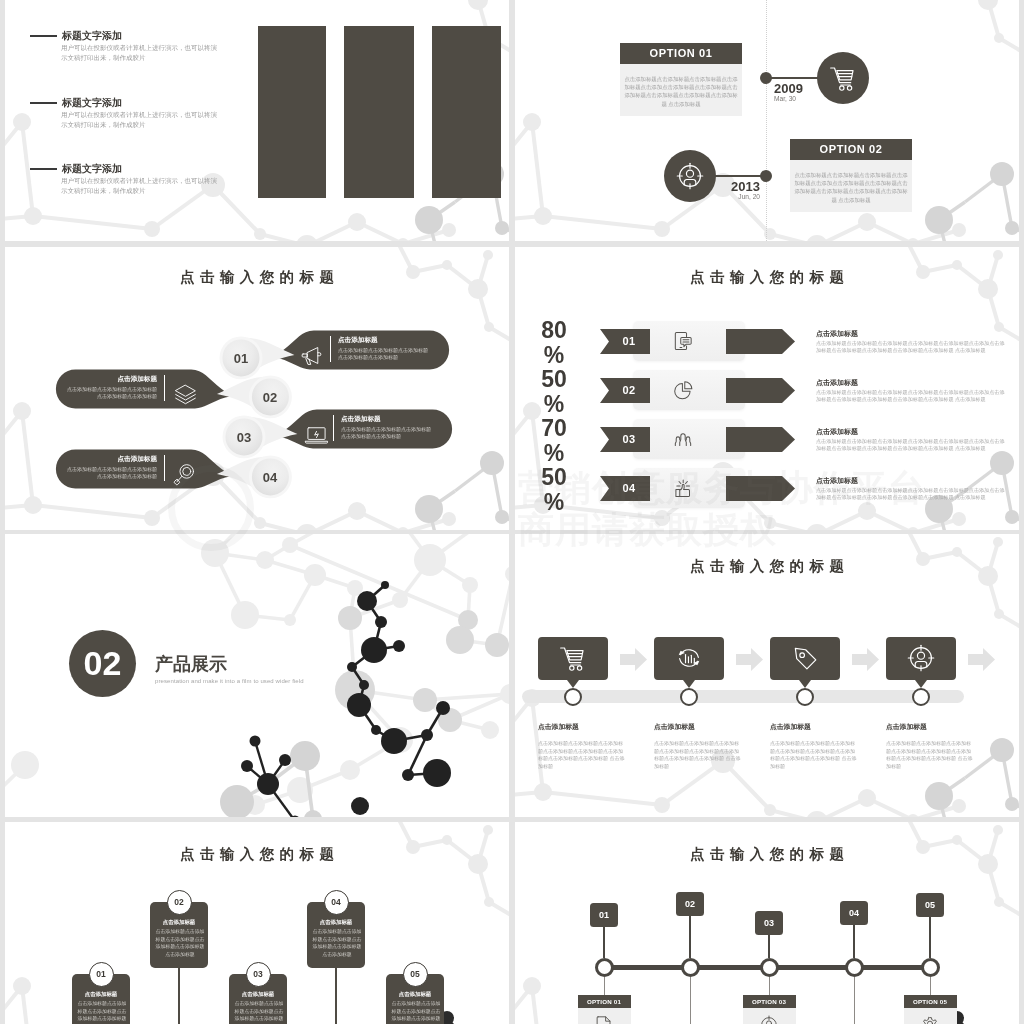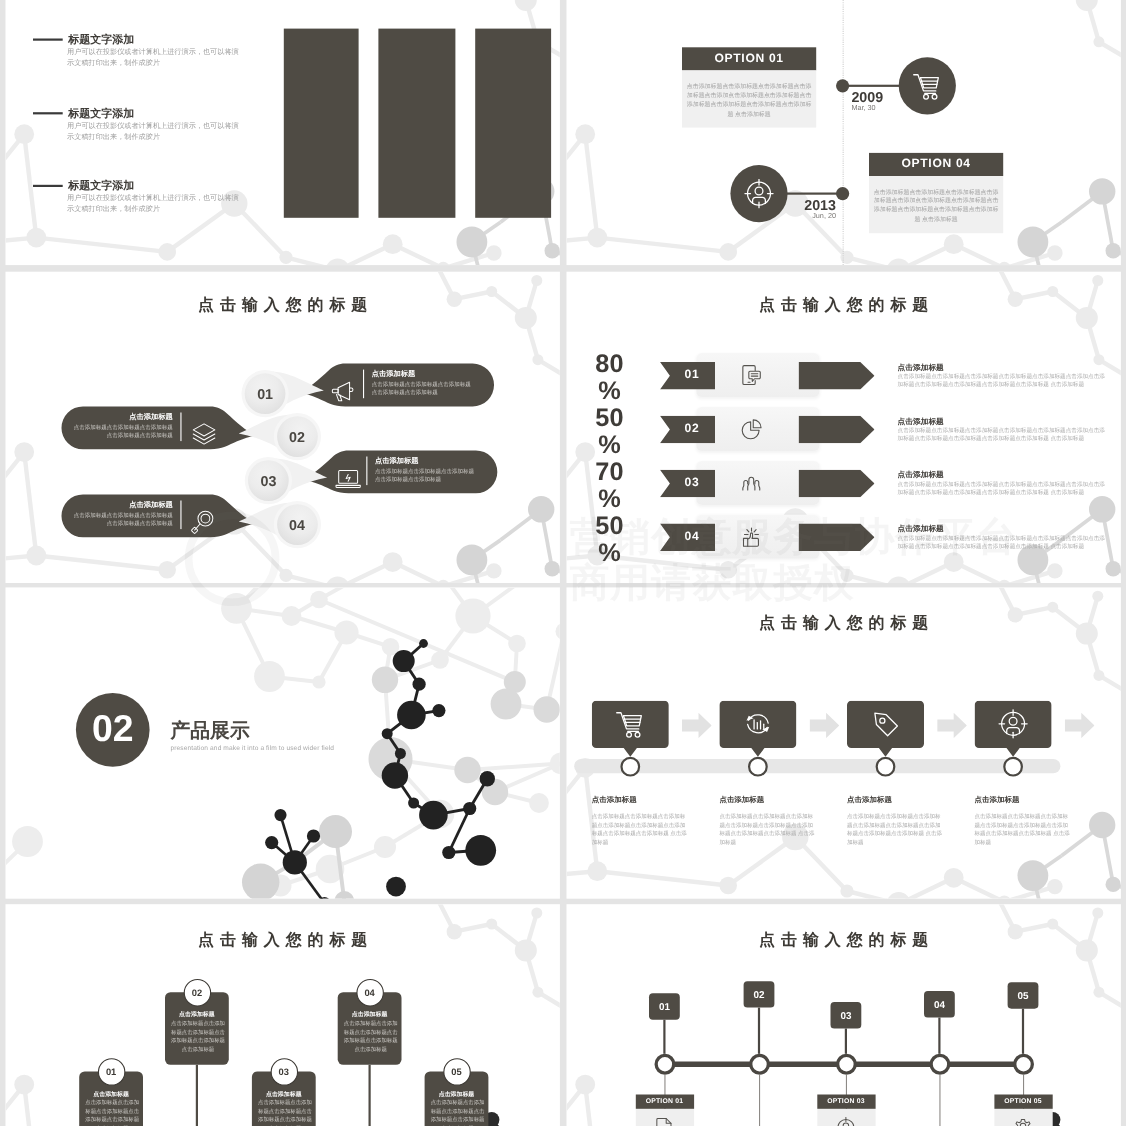--- a/index.html
+++ b/index.html
@@ -433,21 +433,21 @@
     <div class="s2-body" style="left:105px;top:106px;width:122px;height:52px;">点击添加标题点击添加标题点击添加标题点击添加标题点击添加点击添加标题点击添加标题点击添加标题点击添加标题点击添加标题点击添加标题 点击添加标题</div>
     <div class="s2-cline" style="left:251px;top:119px;width:56px;"></div>
     <div class="s2-dot" style="left:245px;top:114px;"></div>
     <div class="s2-circ" style="left:302px;top:94px;"></div>
     <svg class="icosvg" viewBox="0 0 44 44" style="left:311px;top:103px;width:34px;height:34px;">
         <use href="#ic-cart"></use>
       </svg>
     <div class="s2-year" style="left:259px;top:123px;">2009</div>
     <div class="s2-date" style="left:259px;top:137px;">Mar, 30</div>
 
-    <div class="s2-hdr" style="left:275px;top:181px;width:122px;">OPTION 04</div>
+    <div class="s2-hdr" style="left:275px;top:181px;width:122px;">OPTION 02</div>
     <div class="s2-body" style="left:275px;top:202px;width:122px;height:52px;">点击添加标题点击添加标题点击添加标题点击添加标题点击添加点击添加标题点击添加标题点击添加标题点击添加标题点击添加标题点击添加标题 点击添加标题</div>
     <div class="s2-cline" style="left:195px;top:217px;width:56px;"></div>
     <div class="s2-dot" style="left:245px;top:212px;"></div>
     <div class="s2-circ" style="left:149px;top:192px;"></div>
     <svg class="icosvg" viewBox="0 0 44 44" style="left:158px;top:201px;width:34px;height:34px;">
         <use href="#ic-target"></use>
       </svg>
     <div class="s2-year" style="left:200px;top:221px;text-align:right;width:45px;">2013</div>
     <div class="s2-date" style="left:200px;top:235px;text-align:right;width:45px;">Jun, 20</div>
 </div>

